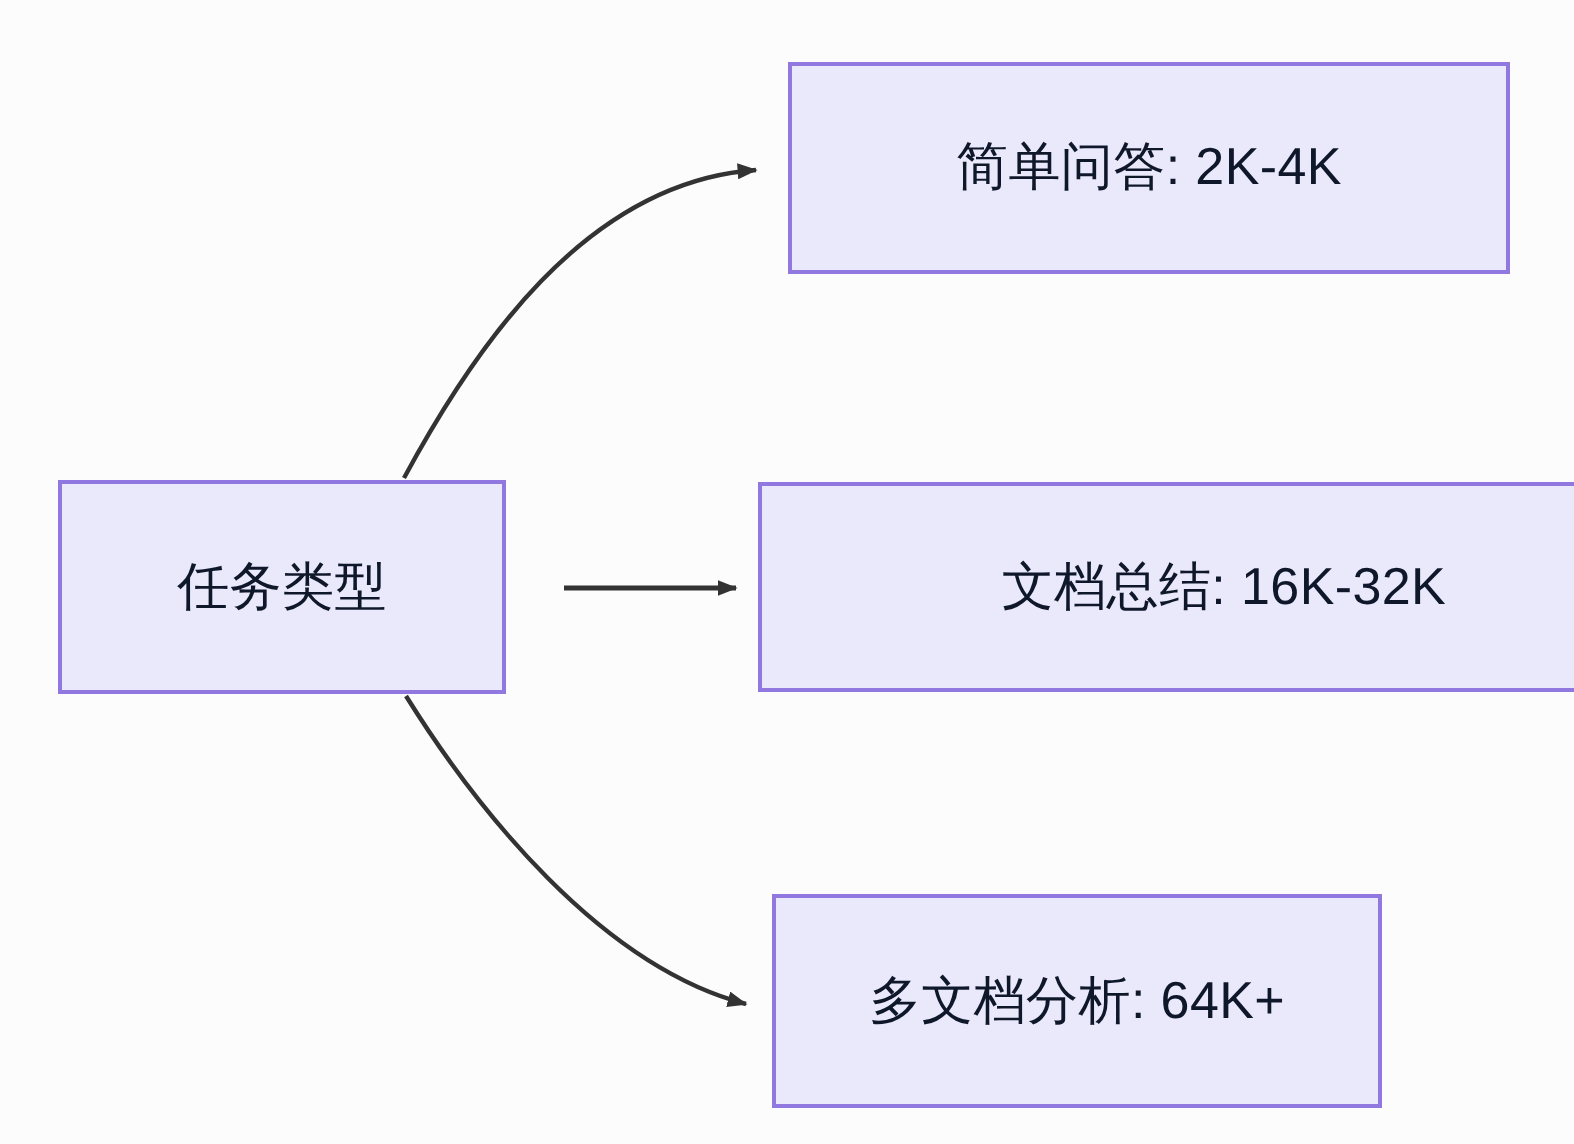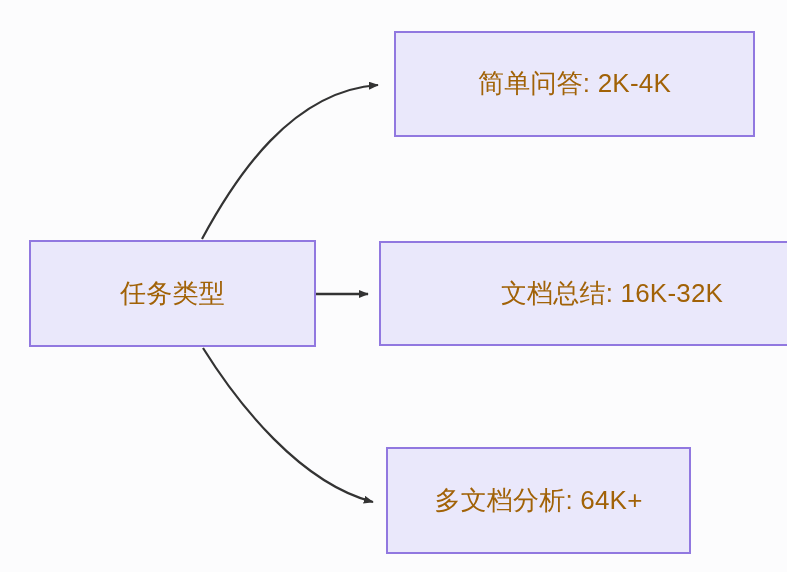--- a/index.html
+++ b/index.html
@@ -26,30 +26,30 @@
     pointer-events: none;
   }
   .node {
     position: absolute;
     box-sizing: border-box;
     background: #eae8fb;
     border: 2px solid #9178e0;
     display: flex;
     align-items: center;
     justify-content: center;
-    color: #a16207;
+    color: #0f172a;
     font-size: 26px;
     line-height: 1.2;
     letter-spacing: 0.2px;
     white-space: nowrap;
   }
   .node-label {
     display: block;
   }
-  #node-source  { left: 29px;  top: 240px; width: 287px; height: 107px; }
+  #node-source  { left: 29px;  top: 240px; width: 224px; height: 107px; }
   #node-simple  { left: 394px; top: 31px;  width: 361px; height: 106px; }
   #node-summary { left: 379px; top: 241px; width: 466px; height: 105px; }
   #node-multi   { left: 386px; top: 447px; width: 305px; height: 107px; }
 </style>
 </head>
 <body>
 
 <div id="diagram-canvas">
 
   <svg id="edge-layer" viewBox="0 0 787 572">

